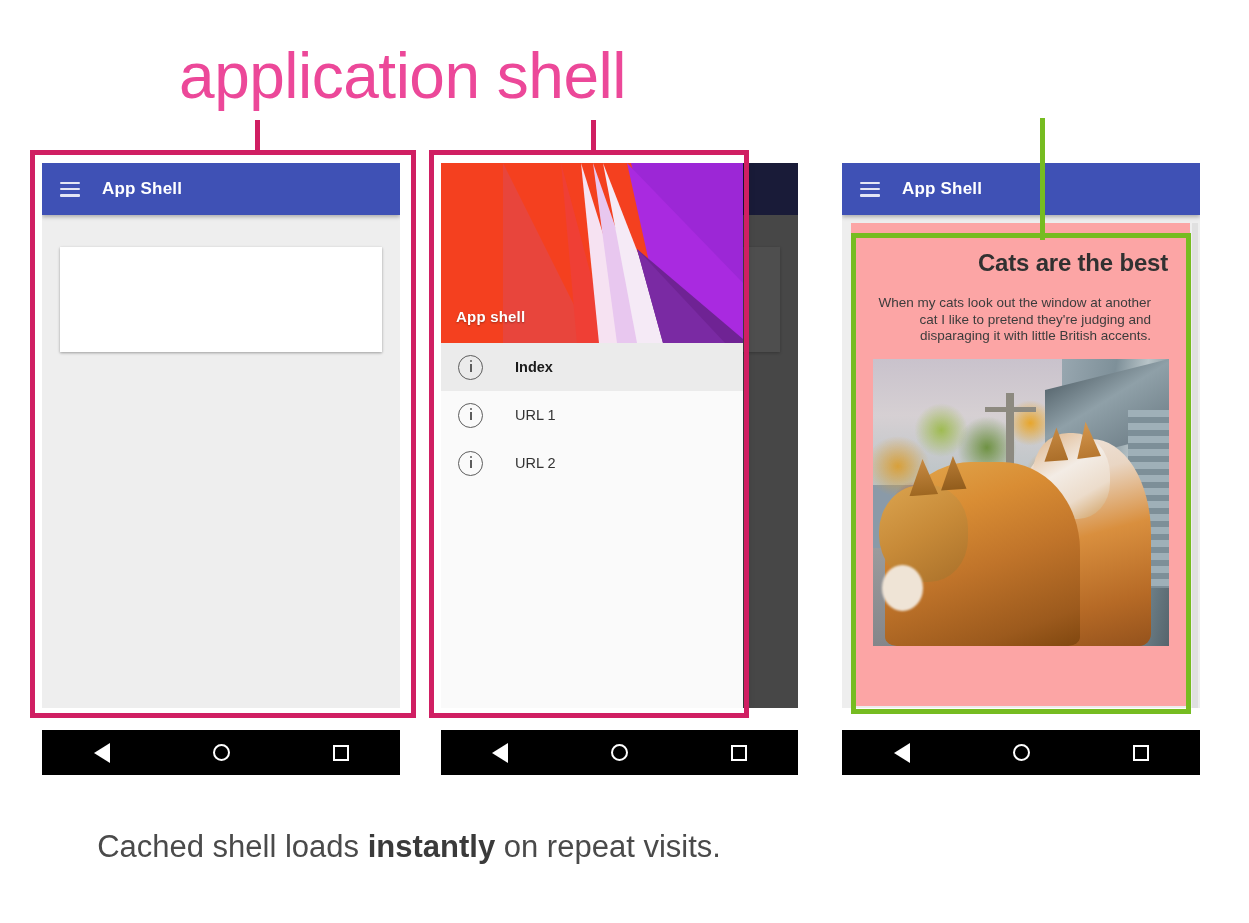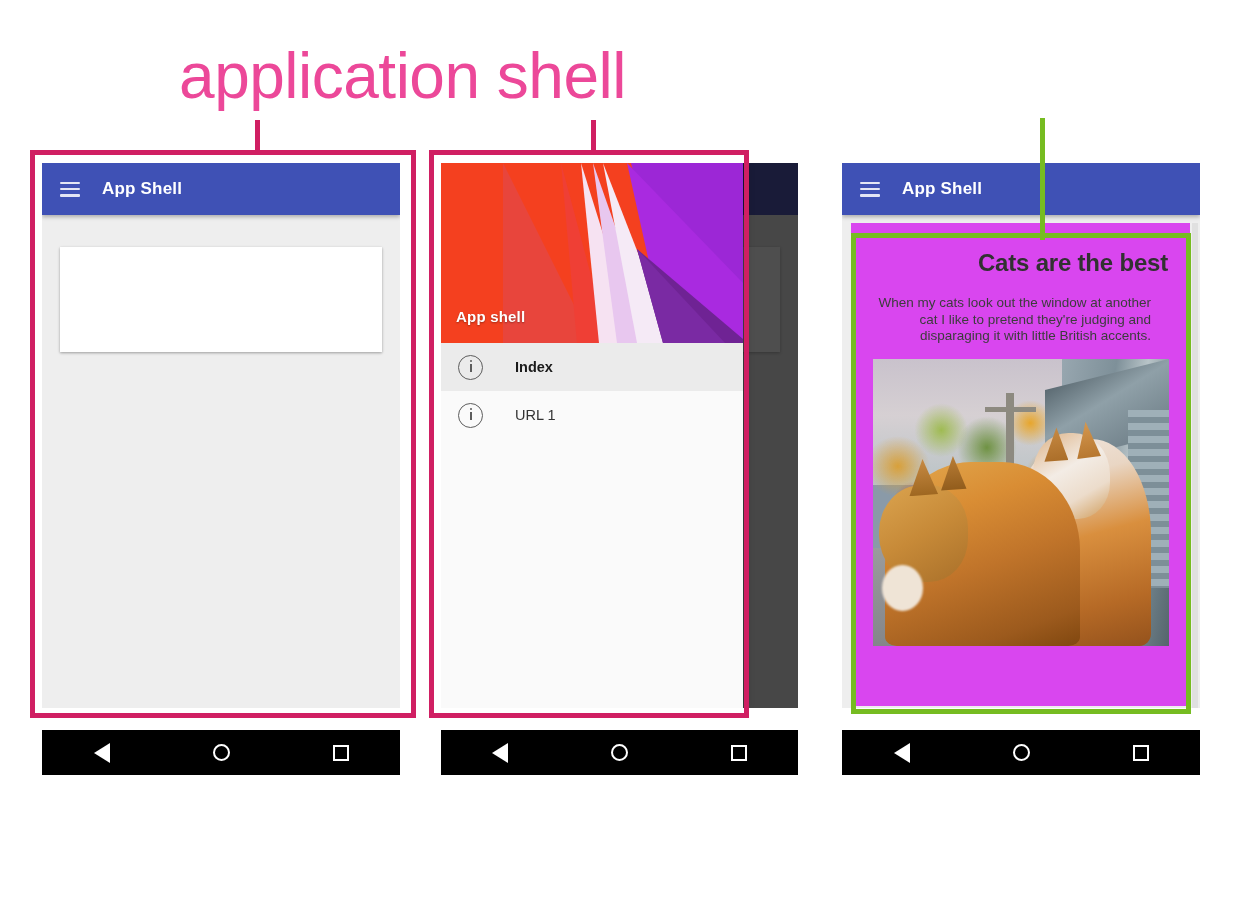--- a/index.html
+++ b/index.html
@@ -234,21 +234,21 @@
   
   .content-body {
     position: relative;
     height: 493px;
     background: #eeeeee;
     box-sizing: border-box;
     padding: 8px 10px 0 9px;
   }
   .content-card {
     position: relative;
-    background: #d946ef;
+    background: #fca5a5;
     height: 483px;
     box-sizing: border-box;
     padding: 26px 22px 17px 22px;
     overflow: hidden;
   }
   .article-title {
     font-size: 24px;
     font-weight: bold;
     color: #313131;
     margin: 0 0 18px 0;
@@ -456,20 +456,24 @@
       </div>
 
       <ul class="drawer-list">
         <li class="drawer-item active">
           <span class="info-icon"></span>
           <span class="drawer-item-label">Index</span>
         </li>
         <li class="drawer-item">
           <span class="info-icon"></span>
           <span class="drawer-item-label">URL 1</span>
+        </li>
+        <li class="drawer-item">
+          <span class="info-icon"></span>
+          <span class="drawer-item-label">URL 2</span>
         </li>
       </ul>
     </div>
   </div>
 
   <div class="phone" id="phone-3">
     <div class="app-bar">
       <div class="hamburger">
         <i></i>
           <i></i>
@@ -518,14 +522,17 @@
     <span class="nav-back"></span>
     <span class="nav-home"></span>
     <span class="nav-recent"></span>
   </div>
   <div class="navbar" id="navbar-3">
     <span class="nav-back"></span>
     <span class="nav-home"></span>
     <span class="nav-recent"></span>
   </div>
 
+  <div class="caption" id="caption-left">
+    <span>Cached shell loads </span><b>instantly</b><span> on repeat visits.</span>
+  </div>
 
 </div>
 
 </body></html>

